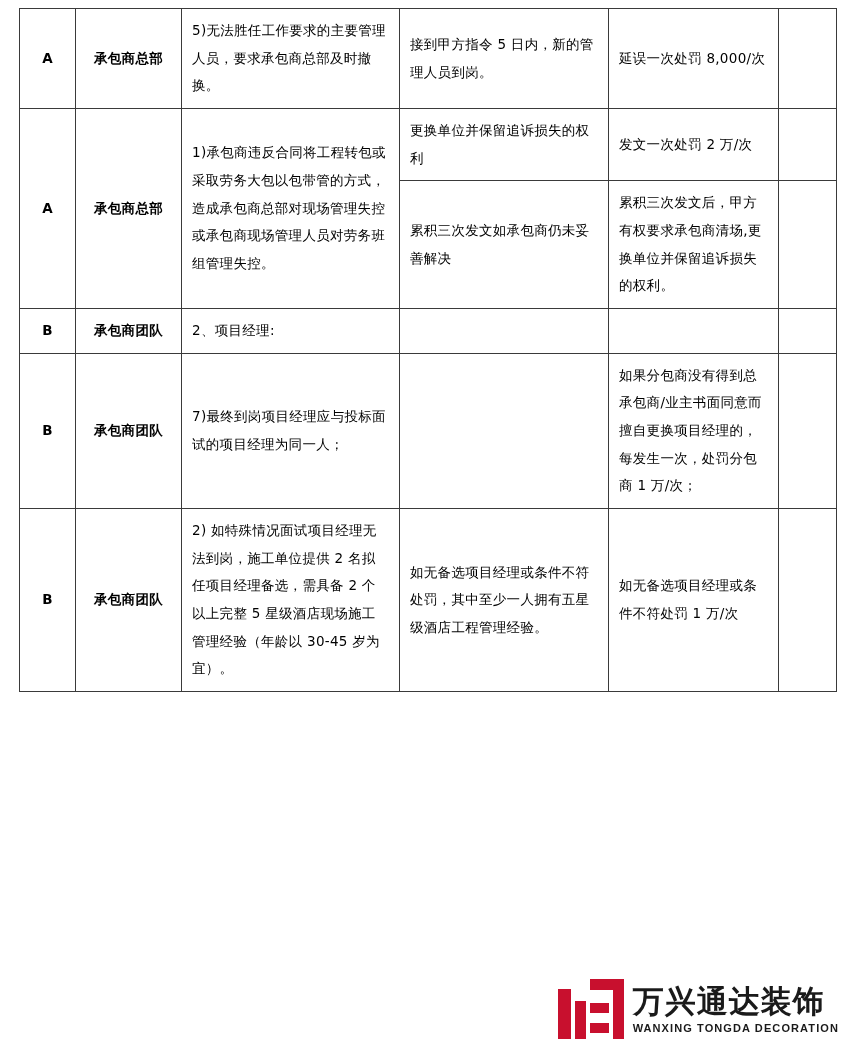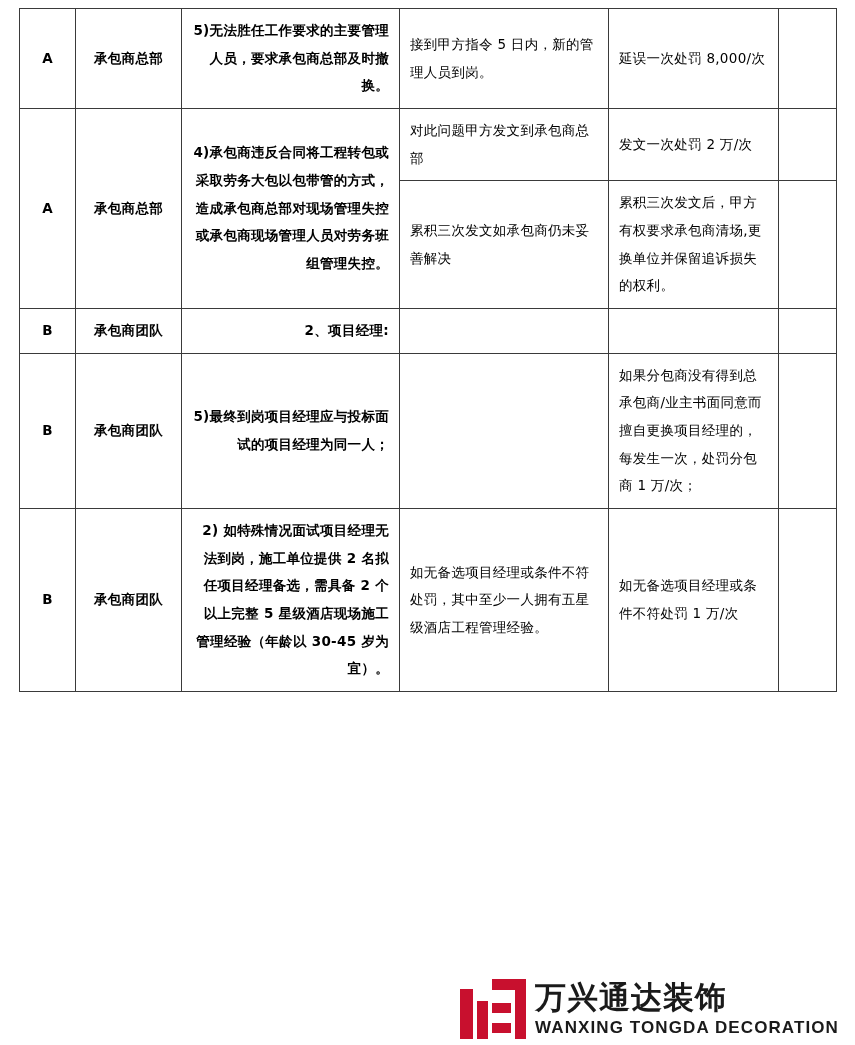--- a/index.html
+++ b/index.html
@@ -31,21 +31,21 @@
     border: 1px solid #3a3a3a;
     vertical-align: middle;
     padding: 8px 10px;
     font-size: 13.5px;
     line-height: 2.05;
     color: #000000;
     letter-spacing: 0.3px;
   }
   .col-a { width: 56px; text-align: center; font-weight: bold; font-size: 13.5px; }
   .col-b { width: 106px; text-align: center; font-weight: bold; font-size: 13.5px; }
-  .col-c { width: 218px; font-weight: bold; text-align: right; }
+  .col-c { width: 218px; font-weight: normal; }
   .col-d { width: 209px; }
   .col-e { width: 170px; }
   .col-f { width: 58px; }
   .logo {
     position: absolute;
     right: 16px;
     bottom: 8px;
     display: flex;
     align-items: center;
     height: 72px;
@@ -72,21 +72,21 @@
   .logo-text { display: flex; flex-direction: column; justify-content: center; }
   .logo-cn {
     font-size: 31px;
     font-weight: bold;
     letter-spacing: 1px;
     color: #1a1a1a;
     line-height: 1.1;
     font-family: "DejaVu Sans", "Liberation Sans", sans-serif;
   }
   .logo-en {
-    font-size: 17px;
+    font-size: 11px;
     font-weight: bold;
     letter-spacing: 1.1px;
     color: #1a1a1a;
     margin-top: 3px;
     font-family: "Liberation Sans", sans-serif;
   }
 </style>
 </head>
 <body>
 
@@ -100,22 +100,22 @@
         <td class="col-b" rowspan="1">承包商总部</td>
         <td class="col-c" rowspan="1">5)无法胜任工作要求的主要管理人员，要求承包商总部及时撤换。</td>
         <td class="col-d">接到甲方指令 5 日内，新的管理人员到岗。</td>
         <td class="col-e">延误一次处罚 8,000/次</td>
         <td class="col-f"></td>
       </tr>
 
       <tr>
         <td class="col-a" rowspan="2">A</td>
         <td class="col-b" rowspan="2">承包商总部</td>
-        <td class="col-c" rowspan="2">4)承包商违反合同将工程转包或采取劳务大包以包带管的方式，造成承包商总部对现场管理失控或承包商现场管理人员对劳务班组管理失控。</td>
-        <td class="col-d">对此问题甲方发文到承包商总部</td>
+        <td class="col-c" rowspan="2">1)承包商违反合同将工程转包或采取劳务大包以包带管的方式，造成承包商总部对现场管理失控或承包商现场管理人员对劳务班组管理失控。</td>
+        <td class="col-d">更换单位并保留追诉损失的权利</td>
         <td class="col-e">发文一次处罚 2 万/次</td>
         <td class="col-f"></td>
       </tr>
       <tr>
         <td class="col-d">累积三次发文如承包商仍未妥善解决</td>
         <td class="col-e">累积三次发文后，甲方有权要求承包商清场,更换单位并保留追诉损失的权利。</td>
         <td class="col-f"></td>
       </tr>
 
       <tr>
@@ -123,21 +123,21 @@
         <td class="col-b">承包商团队</td>
         <td class="col-c">2、项目经理:</td>
         <td class="col-d"></td>
         <td class="col-e"></td>
         <td class="col-f"></td>
       </tr>
 
       <tr>
         <td class="col-a">B</td>
         <td class="col-b">承包商团队</td>
-        <td class="col-c">5)最终到岗项目经理应与投标面试的项目经理为同一人；</td>
+        <td class="col-c">7)最终到岗项目经理应与投标面试的项目经理为同一人；</td>
         <td class="col-d"></td>
         <td class="col-e">如果分包商没有得到总承包商/业主书面同意而擅自更换项目经理的，每发生一次，处罚分包商 1 万/次；</td>
         <td class="col-f"></td>
       </tr>
 
       <tr>
         <td class="col-a">B</td>
         <td class="col-b">承包商团队</td>
         <td class="col-c">2) 如特殊情况面试项目经理无法到岗，施工单位提供 2 名拟任项目经理备选，需具备 2 个以上完整 5 星级酒店现场施工管理经验（年龄以 30-45 岁为宜）。</td>
         <td class="col-d">如无备选项目经理或条件不符处罚，其中至少一人拥有五星级酒店工程管理经验。</td>

